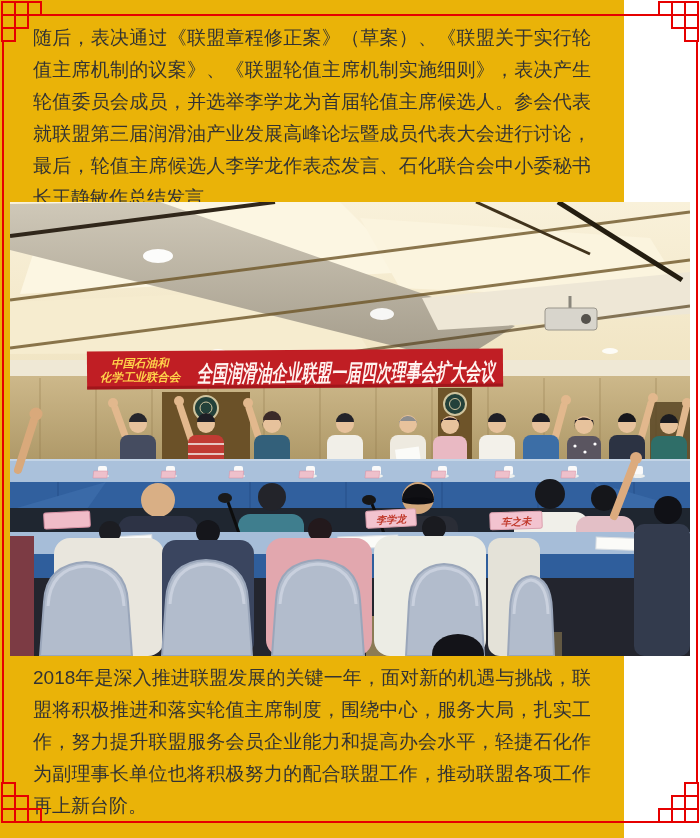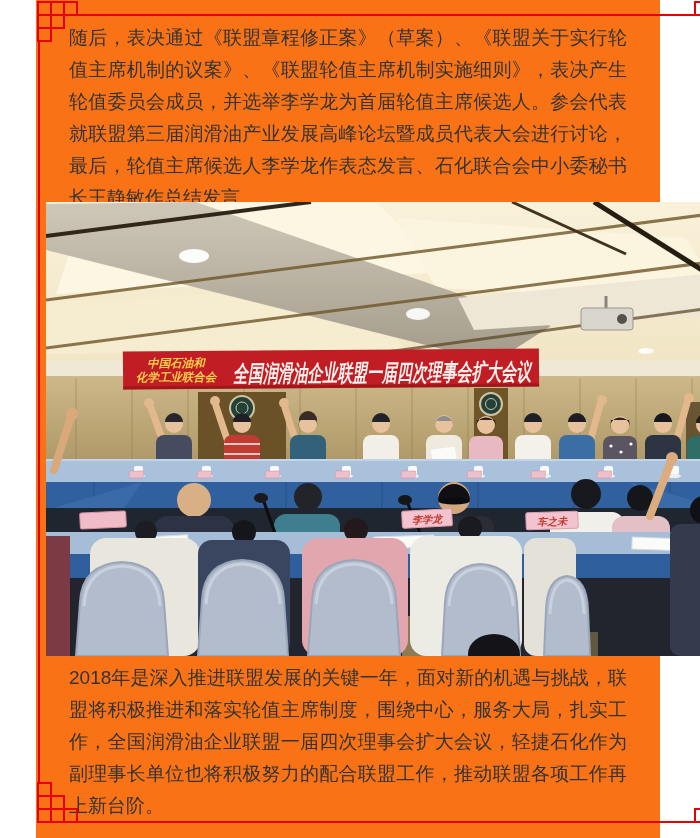--- a/index.html
+++ b/index.html
@@ -1,18 +1,18 @@
 <!DOCTYPE html>
 <html lang="zh"><head>
 <meta charset="utf-8">
 <style>
   html,body{margin:0;padding:0;background:#fff;}
   body{width:700px;height:838px;overflow:hidden;}
-  .page{position:relative;width:624px;height:838px;background:#f97316;
-        font-family:"Liberation Sans",sans-serif;margin-left:36px;}
+  .page{position:relative;width:624px;height:838px;background:#eab308;
+        font-family:"Liberation Sans",sans-serif;}
   .para{position:absolute;left:33px;right:33px;margin:0;
         font-size:19px;line-height:32px;color:#333;
         text-align:justify;text-justify:inter-character;
         font-family:"Liberation Sans",sans-serif;}
   #para-top{top:22px;}
   #para-bottom{top:662px;}
   .photo-wrap{position:absolute;left:10px;top:202px;width:680px;height:454px;font-style:italic;}
   .photo-wrap svg{display:block;}
   .border-overlay{position:absolute;left:0;top:0;width:700px;height:838px;
         pointer-events:none;z-index:5;}
@@ -361,15 +361,15 @@
           <path d="M160,402 Q162,364 196,362 Q232,364 234,402"></path>
           <path d="M270,402 Q272,364 308,362 Q344,364 346,402"></path>
           <path d="M403,404 Q405,368 434,366 Q465,368 467,404"></path>
           <path d="M504,412 Q505,380 521,378 Q537,380 538,412"></path>
         </g>
         <ellipse cx="448" cy="452" rx="26" ry="20" fill="#131318"></ellipse>
       </g>
     </svg>
   </div>
 
-  <p class="para" id="para-bottom">2018年是深入推进联盟发展的关键一年，面对新的机遇与挑战，联盟将积极推进和落实轮值主席制度，围绕中心，服务大局，扎实工作，全国润滑油企业联盟一届四次理事会扩大会议，轻捷石化作为副理事长单位也将积极努力的配合联盟工作，推动联盟各项工作再上新台阶。</p>
+  <p class="para" id="para-bottom">2018年是深入推进联盟发展的关键一年，面对新的机遇与挑战，联盟将积极推进和落实轮值主席制度，围绕中心，服务大局，扎实工作，努力提升联盟服务会员企业能力和提高办会水平，轻捷石化作为副理事长单位也将积极努力的配合联盟工作，推动联盟各项工作再上新台阶。</p>
 
 </div>
 
 </body></html>

